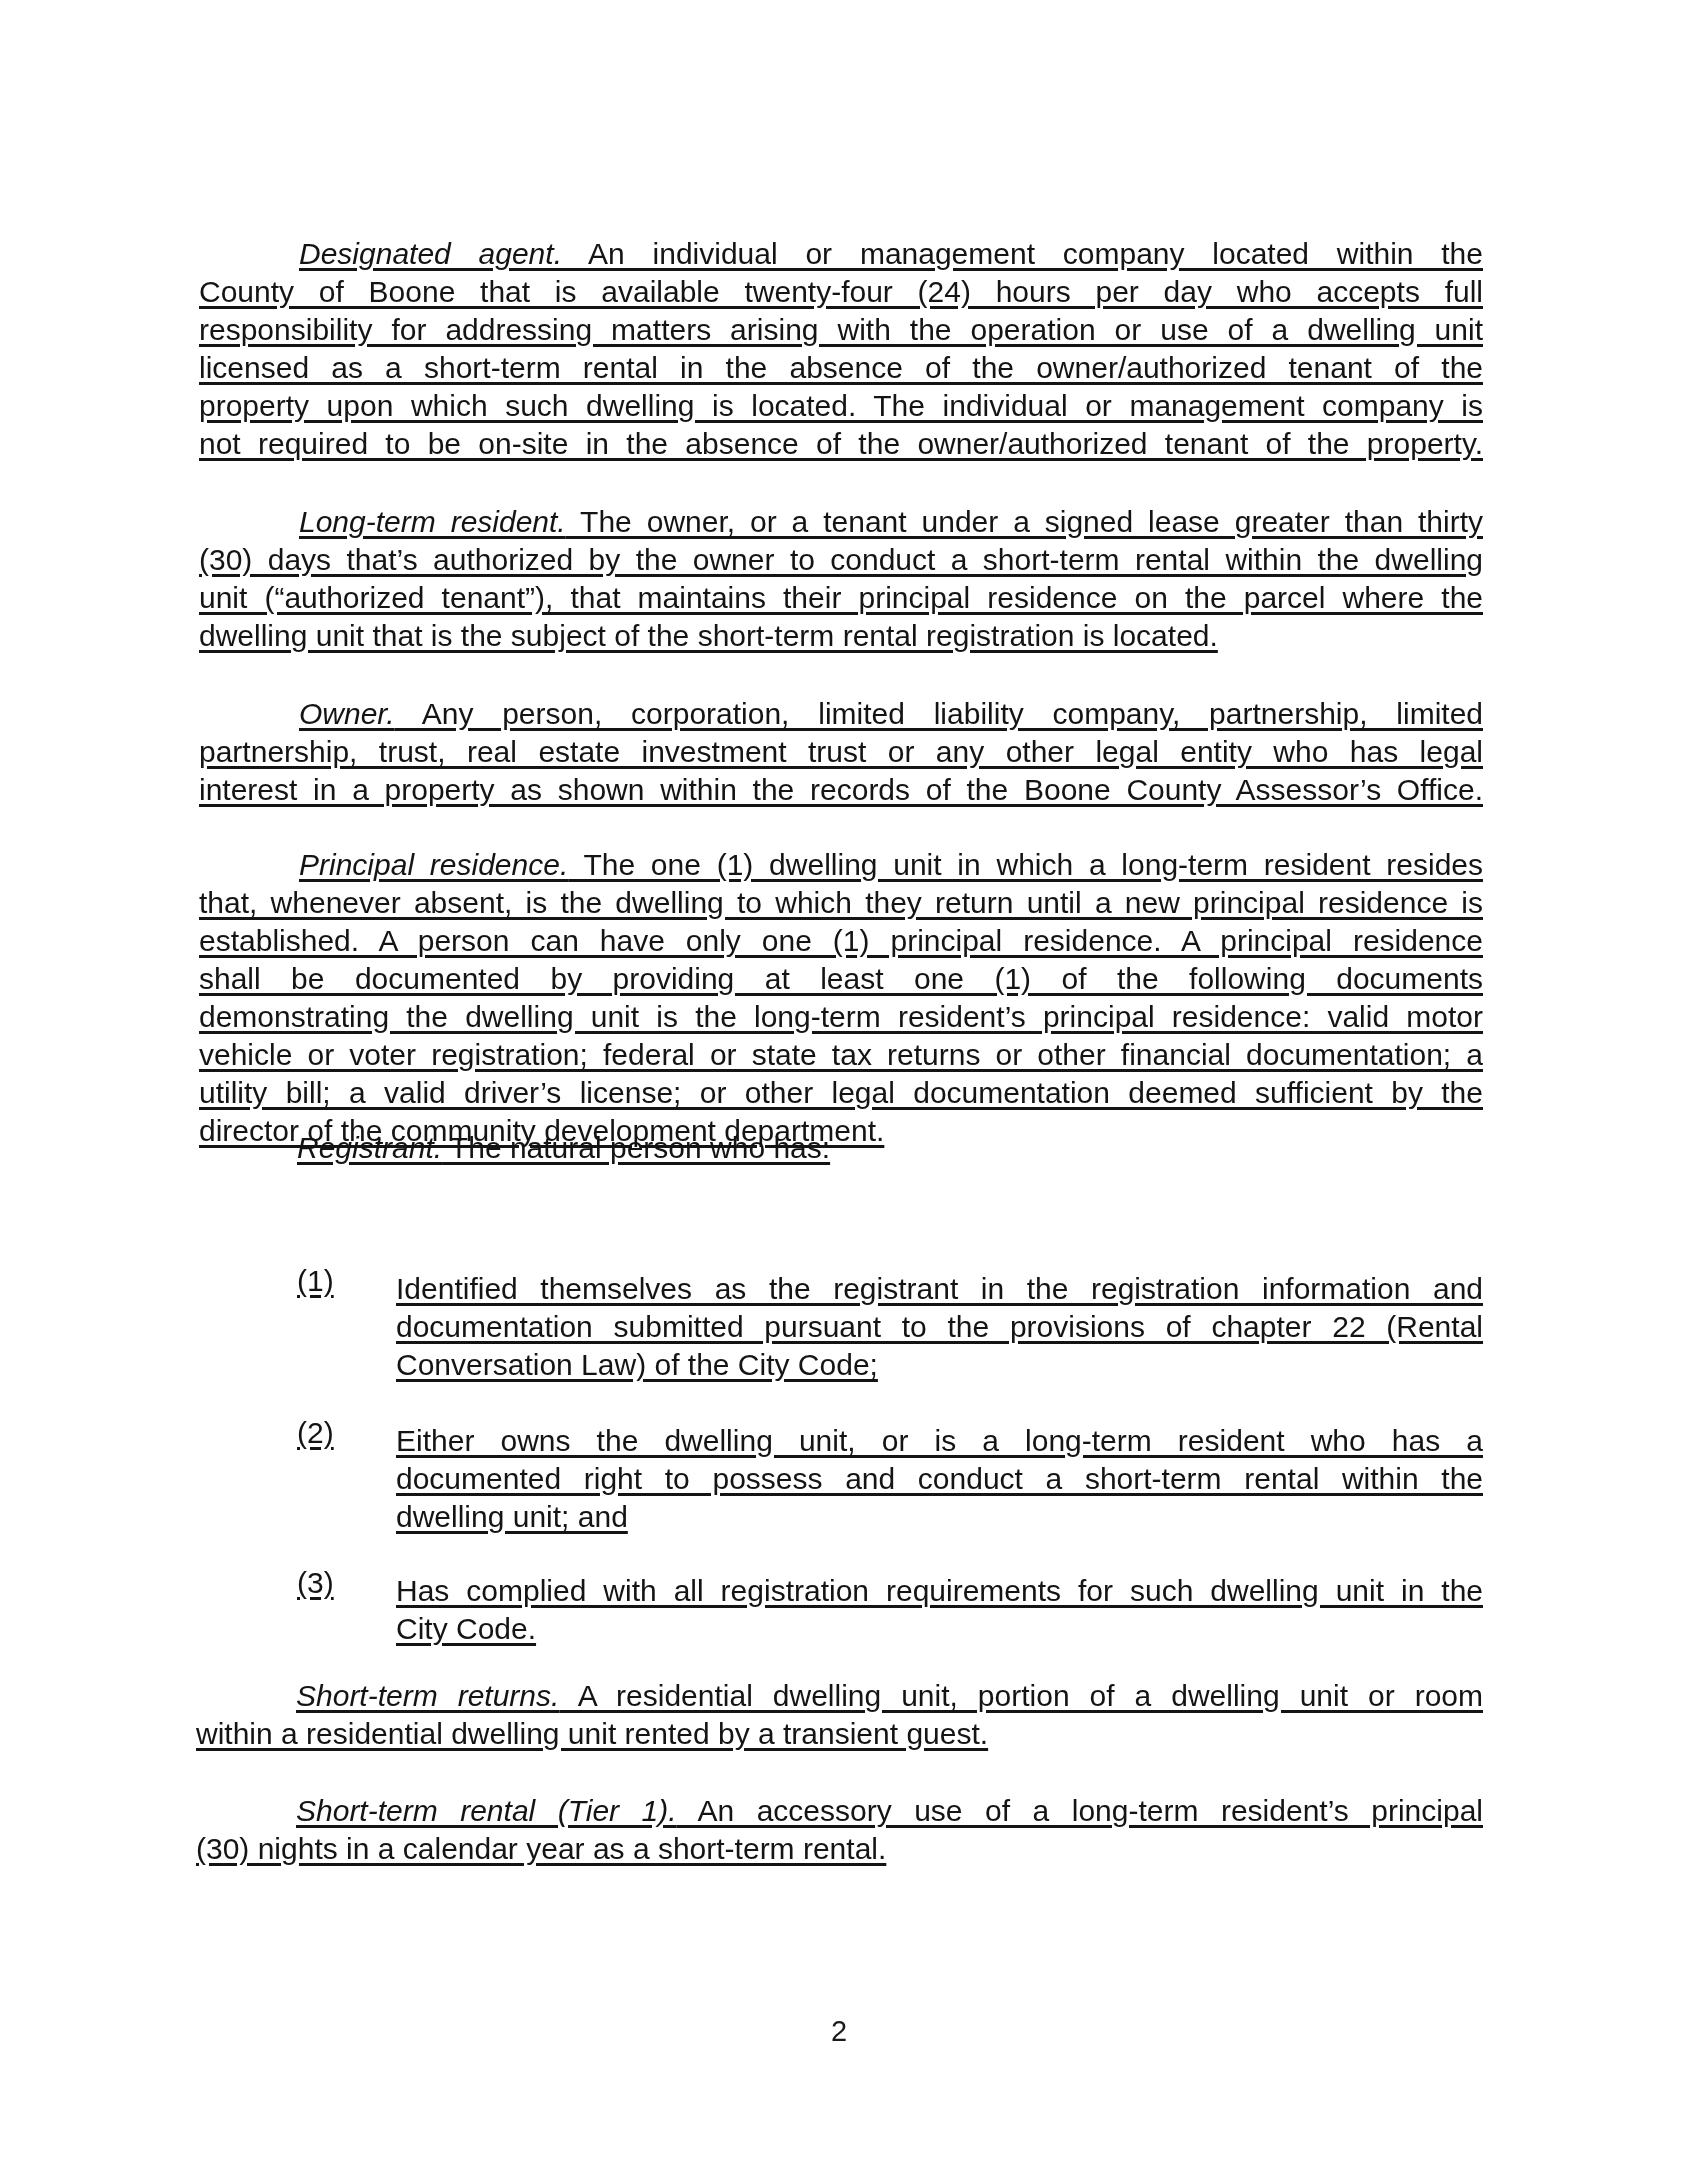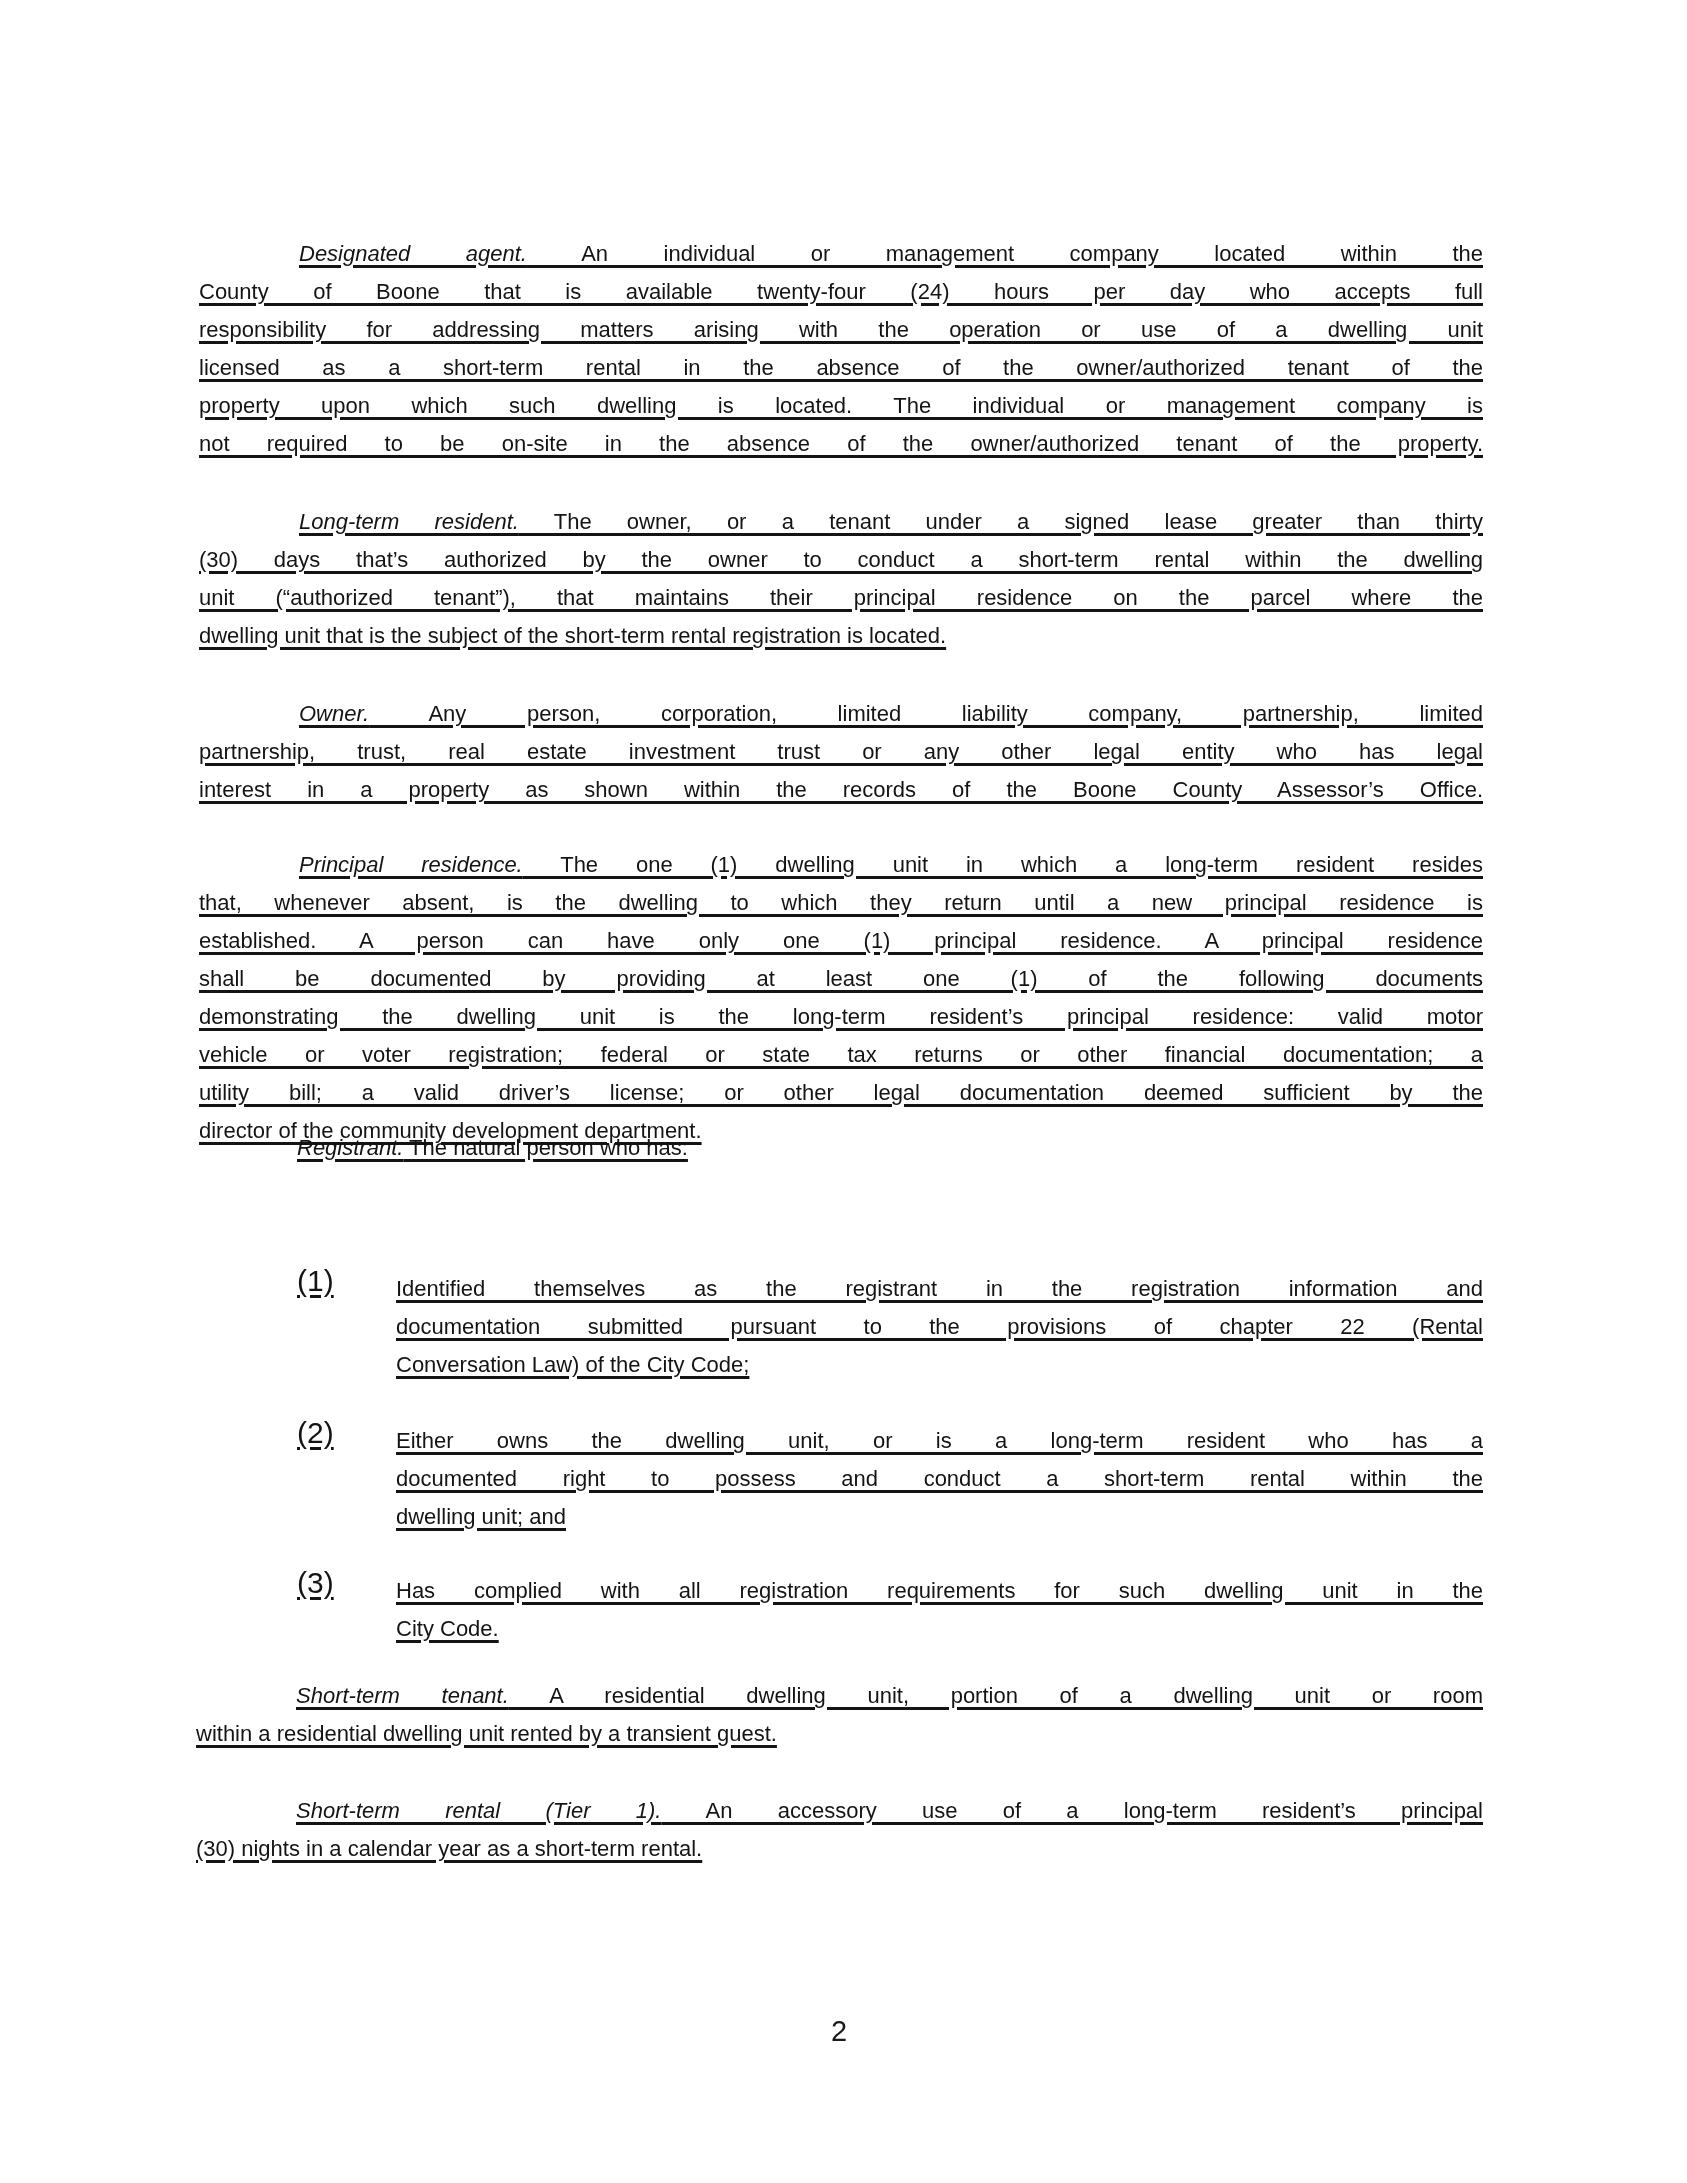--- a/index.html
+++ b/index.html
@@ -1,21 +1,21 @@
 <!DOCTYPE html>
 <html style="font-size:13.5px"><head>
 <meta charset="utf-8">
 <style>
   html, body { margin: 0; padding: 0; background: #ffffff; }
   body { width: 1687px; height: 2183px; position: relative; overflow: hidden; }
   .page { position: absolute; left: 0; top: 0; width: 1687px; height: 2183px; background: #fff; }
   .para { position: absolute; left: 199px; width: 1284px; }
   .line {
     display: block; height: 38px; line-height: 38px;
-    font-family: "Liberation Sans", sans-serif; font-size: 22px; color: #141414;
+    font-family: "Liberation Sans", sans-serif; font-size: 30px; color: #141414;
     white-space: nowrap; overflow: visible; position: relative;
   }
   .line span.txt {
     display: block; text-align: justify; text-align-last: justify;
     text-decoration: underline; text-decoration-thickness: 2.5px; text-underline-offset: 4.2px;
     white-space: normal;
   }
   .line.last span.txt { text-align-last: left; text-align: right; display: inline-block; }
   .line.first span.txt { padding-left: 100px; }
   .term { font-style: italic; }
@@ -142,21 +142,21 @@
     <div class="list-body">
       <div class="line">
           <span class="txt">Has complied with all registration requirements for such dwelling unit in the</span>
         </div>
       <div class="line last"><span class="txt">City Code.</span></div>
     </div>
   </div>
 
   <div class="para" style="top:1677px; left:196px; width:1287px;">
     <div class="line first">
-        <span class="txt"><span class="term">Short-term tenant.</span><span>  A residential dwelling unit, portion of a dwelling unit or room</span></span>
+        <span class="txt"><span class="term">Short-term returns.</span><span>  A residential dwelling unit, portion of a dwelling unit or room</span></span>
       </div>
     <div class="line last"><span class="txt">within a residential dwelling unit rented by a transient guest.</span></div>
   </div>
 
   <div class="para" style="top:1792px; left:196px; width:1287px;">
     <div class="line first">
         <span class="txt"><span class="term">Short-term rental (Tier 1).</span><span> An accessory use of a long-term resident’s principal</span></span>
       </div>
     <div class="line last"><span class="txt">(30) nights in a calendar year as a short-term rental.</span></div>
   </div>

